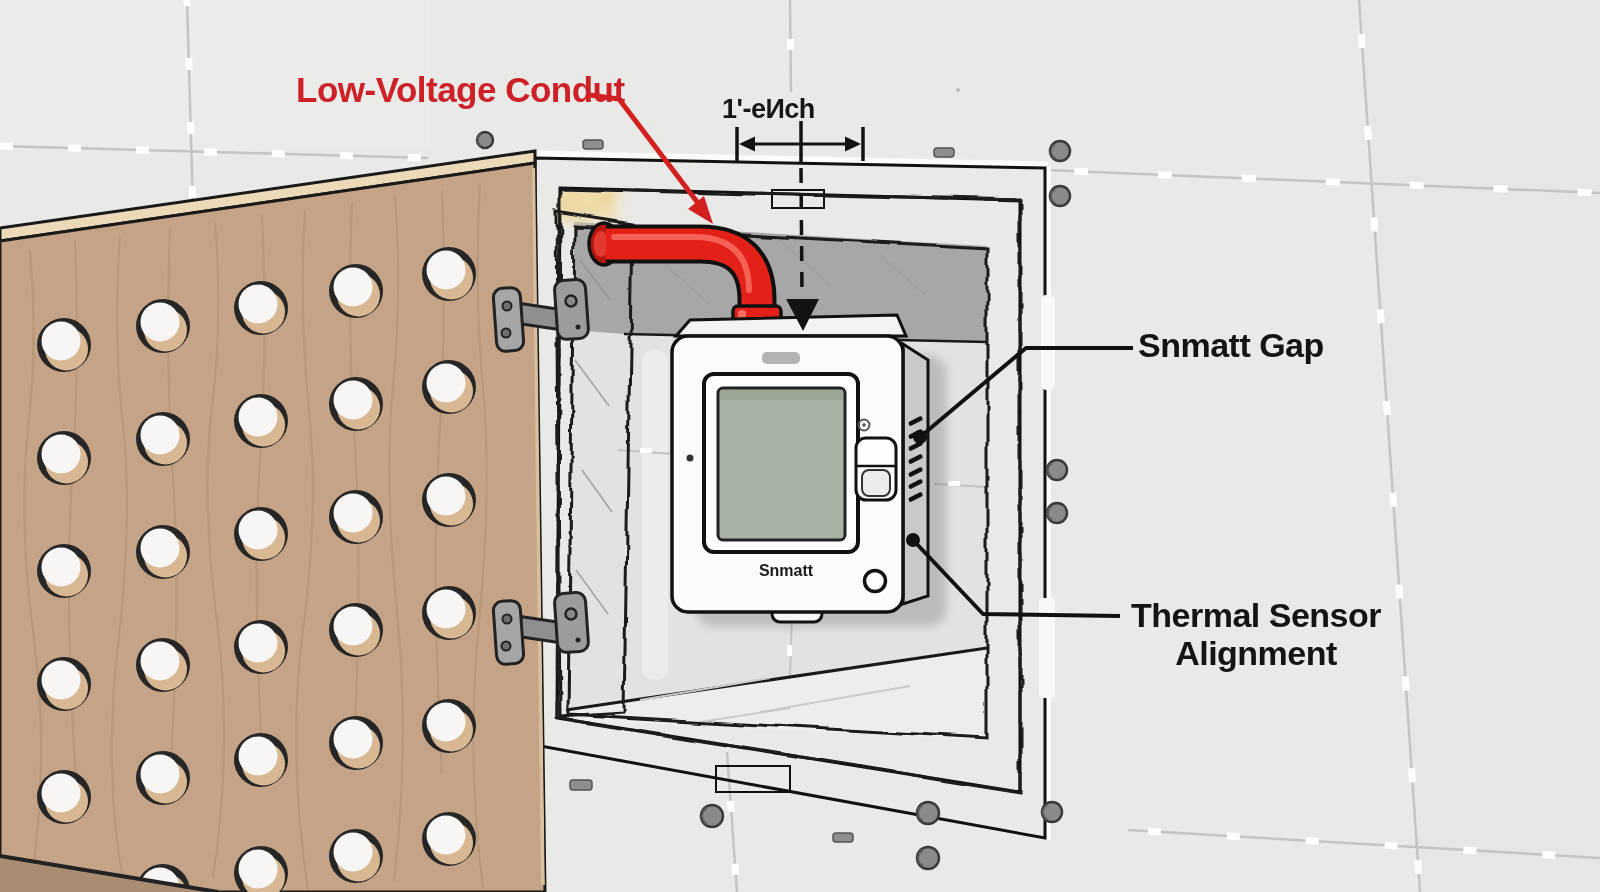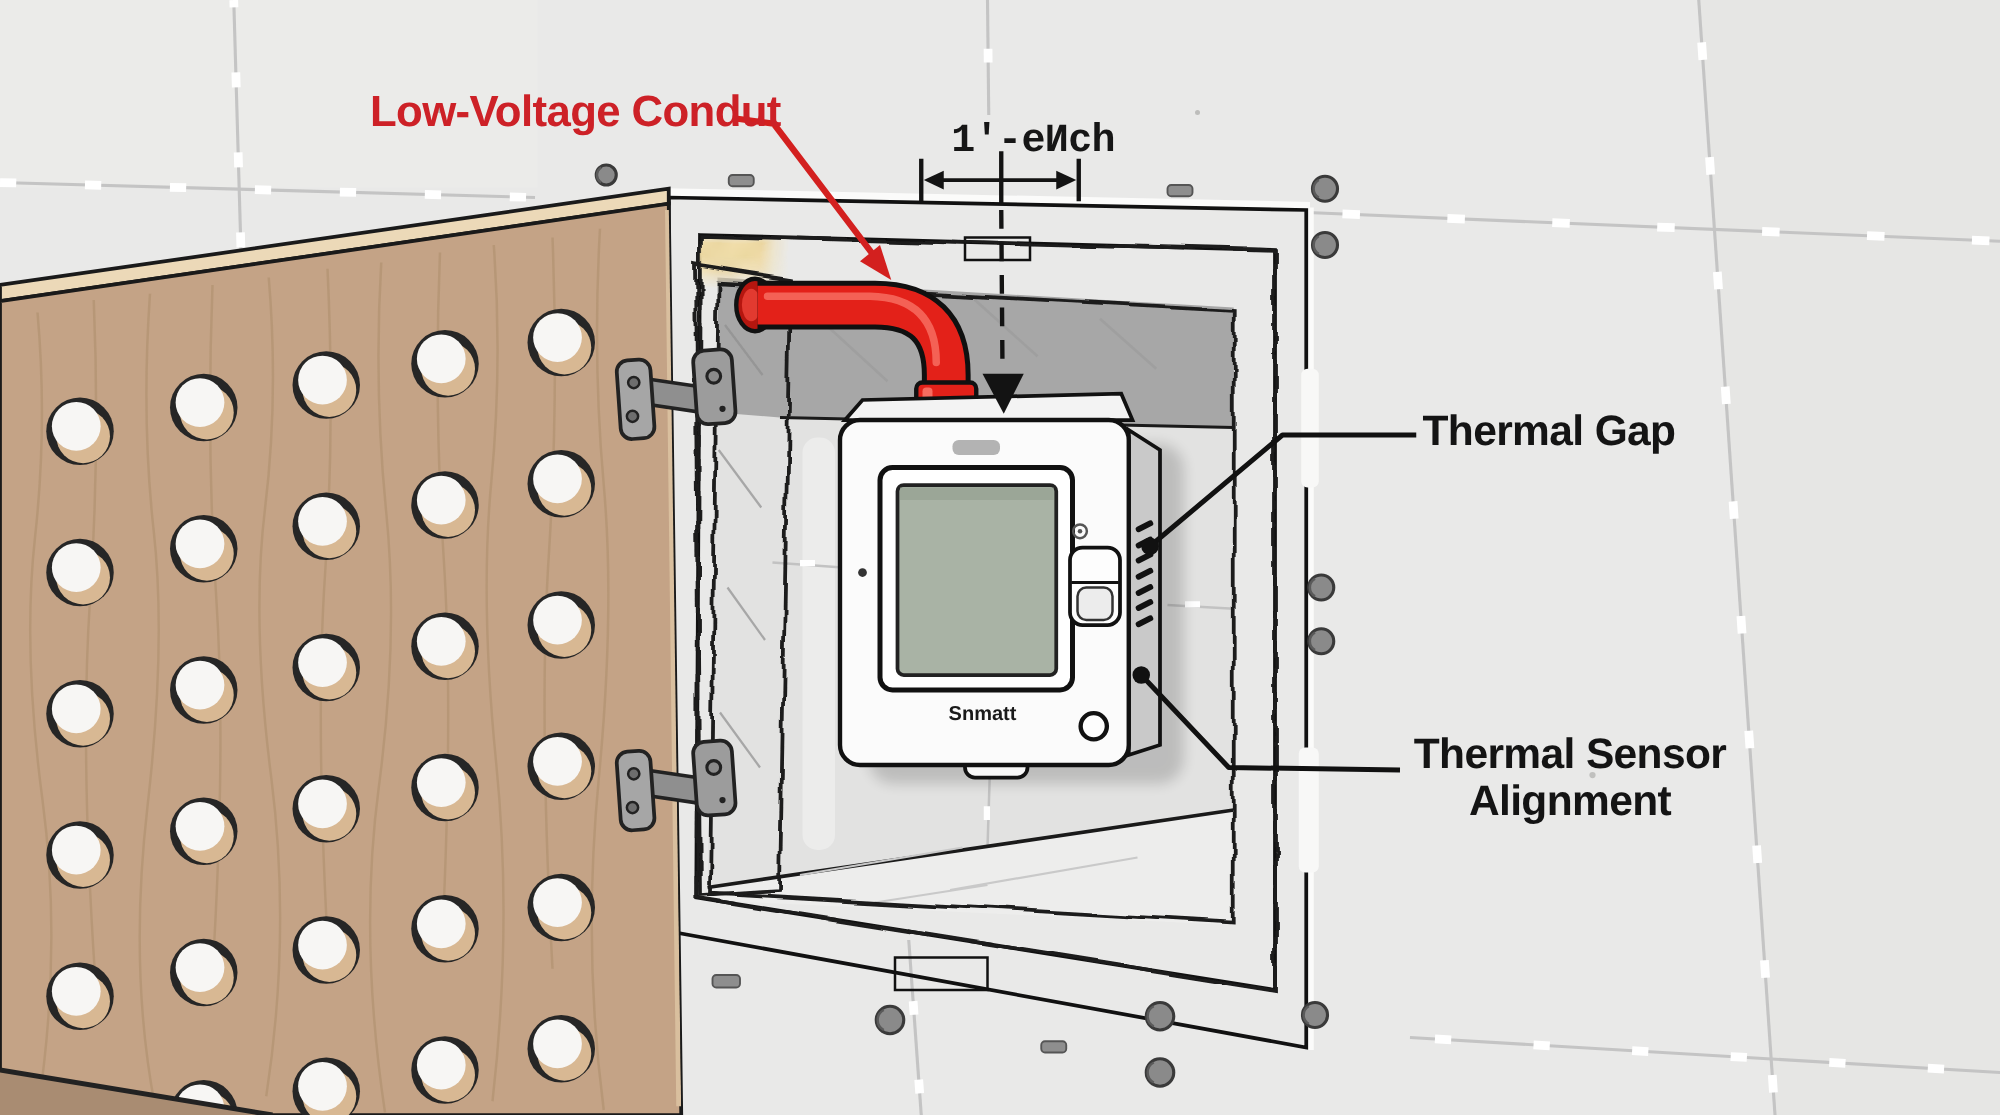--- a/index.html
+++ b/index.html
@@ -4,22 +4,22 @@
 <style>
   html,body{margin:0;padding:0;background:#ffffff;}
   .stage{
     position:relative;width:1600px;height:892px;overflow:hidden;
     background:#e9e9e8;font-family:"Liberation Sans",sans-serif;
   }
   .stage svg{position:absolute;left:0;top:0;}
   .label{position:absolute;font-weight:bold;letter-spacing:-0.5px;white-space:nowrap;}
   .label-red{color:#cd2127;font-size:35px;}
   .label-black{color:#141414;font-size:34px;}
-  .label-dim{color:#161616;font-size:32px;text-align:right;width:170px;white-space:nowrap;font-family:Liberation Mono, monospace;}
-  .label-thermal{text-align:center;width:300px;line-height:1.12;white-space:normal;}
+  .label-dim{color:#161616;font-size:27px;text-align:left;width:170px;white-space:nowrap;}
+  .label-thermal{text-align:center;width:300px;line-height:1.12;white-space:normal;margin-top:12px;}
 </style>
 </head>
 <body>
 
 <div class="stage">
 <svg width="1600" height="892" viewBox="0 0 1600 892">
   <defs>
     <pattern id="hatchD" width="17" height="17" patternTransform="rotate(45)">
       <rect width="17" height="17" fill="#8d8d8d"></rect>
       <rect width="17" height="4.5" fill="#585858"></rect>
@@ -314,19 +314,19 @@
   <g>
     <path d="M1120,616 L983,614 L913,540" fill="none" stroke="#111" stroke-width="4" stroke-linejoin="round"></path>
     <circle cx="913" cy="540" r="7" fill="#111"></circle>
   </g>
 </svg>
 
 <div class="label label-red" style="left:252px;top:70px;margin-left:44px;">Low-Voltage Condut</div>
 
 <div class="label label-dim" style="left:722px;top:94px;">1'-eИch</div>
 
-<div class="label label-black" style="left:1138px;top:326px;">Thermal Gap</div>
+<div class="label label-black" style="left:1138px;top:326px;">Snmatt Gap</div>
 
 <div class="label label-black label-thermal" style="left:1106px;top:584px;">
   <div>Thermal Sensor</div>
   <div>Alignment</div>
 </div>
 </div>
 
 </body></html>

